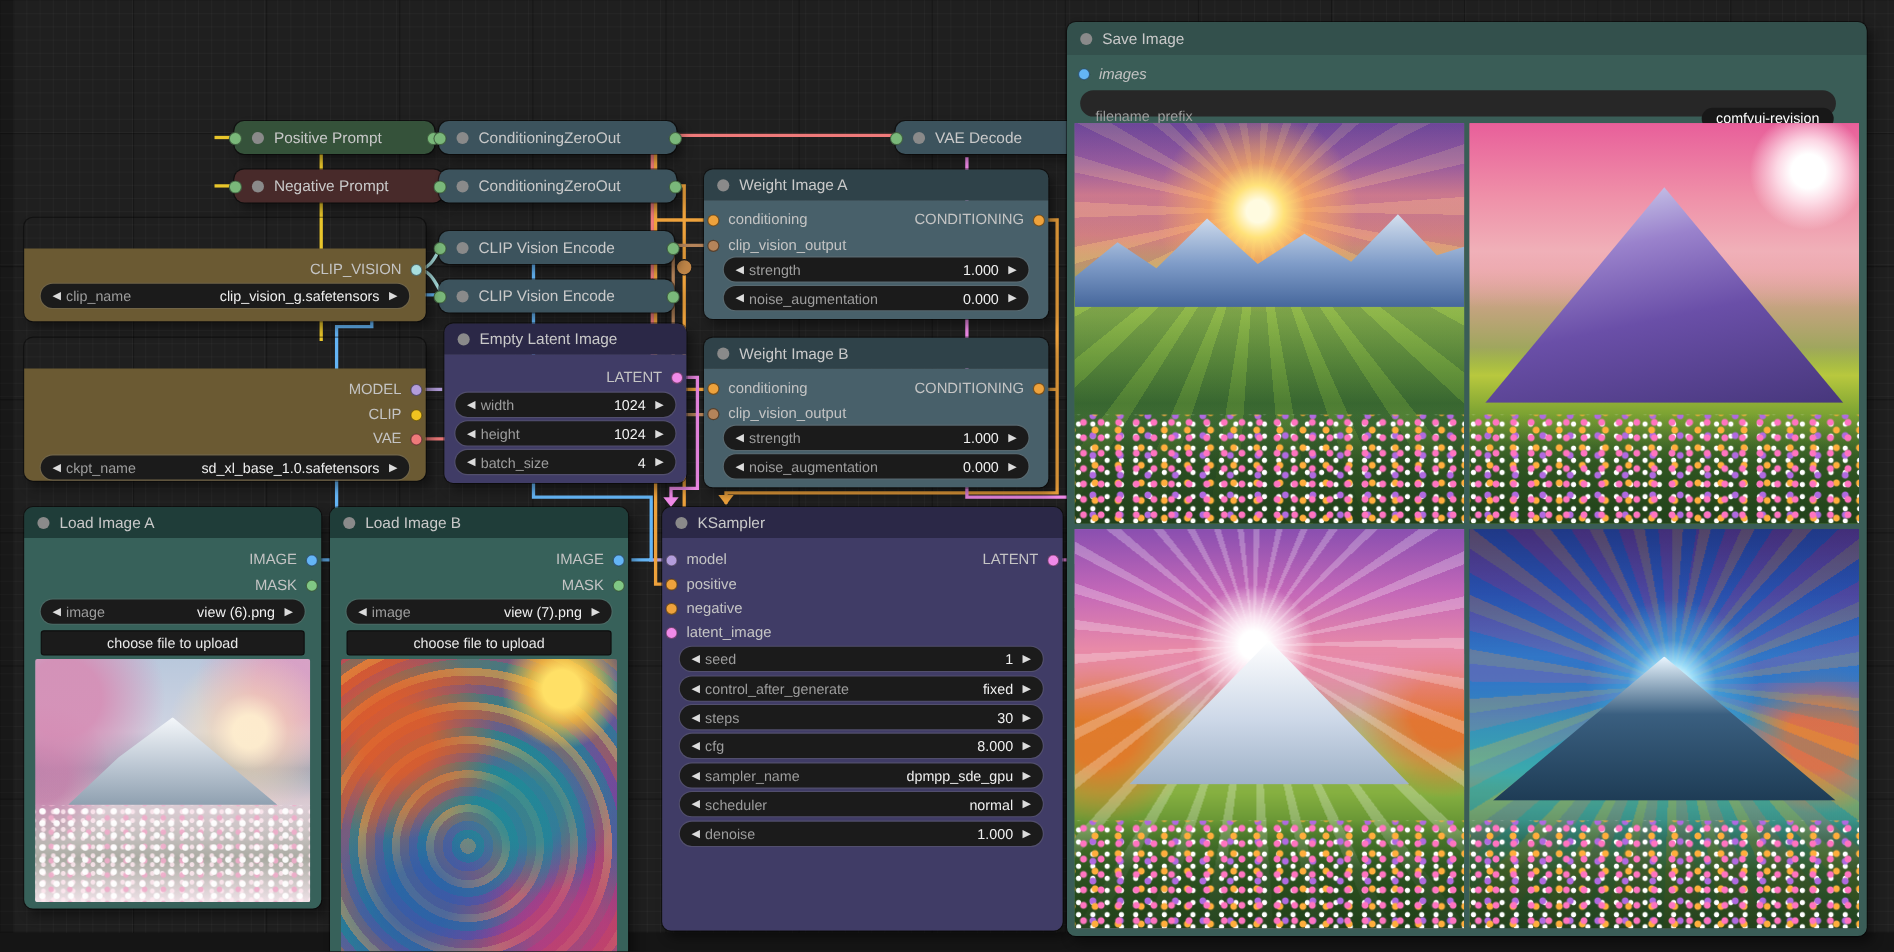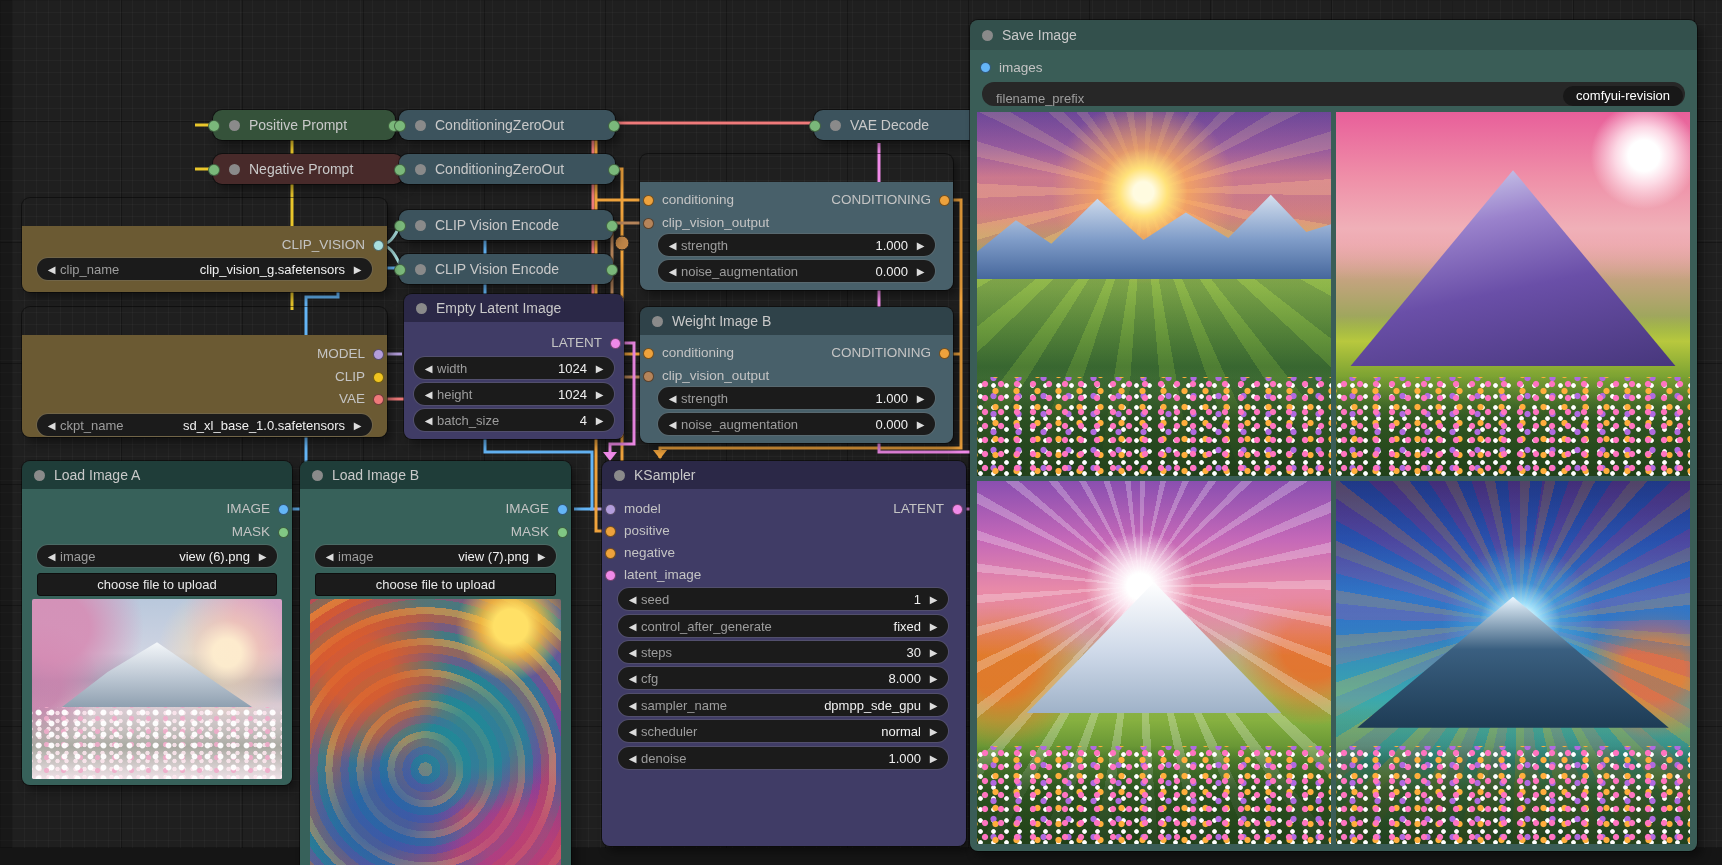--- a/index.html
+++ b/index.html
@@ -43,25 +43,25 @@
   
   .widget{position:absolute;left:15px;right:15px;height:22px;background:#1b1b1b;border-radius:11px;
     display:flex;align-items:center;padding:0 7px;box-sizing:border-box;z-index:3;
     box-shadow:0 0 0 1px rgba(130,130,130,.28);}
   .warrow{color:#dcdcdc;font-size:10px;width:15px;text-align:center;flex:0 0 auto;}
   .wlabel{color:#9d9d9d;font-size:13px;margin-left:1px;flex:0 0 auto;white-space:nowrap;}
   .wvalue{color:#f0f0f0;font-size:13px;flex:1;text-align:right;margin-right:5px;white-space:nowrap;}
   .upload-btn{position:absolute;left:15px;right:15px;height:21px;background:#1b1b1b;border:1px solid #0e0e0e;
     color:#e9e9e9;font-size:13px;display:flex;align-items:center;justify-content:center;border-radius:3px;z-index:3;}
   
-  .fn-widget{position:absolute;left:12px;right:12px;top:62px;height:24px;background:#272727;border-radius:12px;
-    display:flex;align-items:flex-end;padding:0 2px 0 14px;box-sizing:border-box;z-index:3;}
+  .fn-widget{position:absolute;left:12px;right:28px;top:62px;height:24px;background:#272727;border-radius:12px;
+    display:flex;align-items:flex-start;padding:16px 2px 0 14px;box-sizing:border-box;z-index:3;}
   .fn-label{color:#9d9d9d;font-size:13px;flex:1;}
   .fn-value{background:#181818;color:#fff;font-size:13px;height:20px;line-height:20px;padding:0 13px;border-radius:10px;}
-  .in-row{position:absolute;left:10px;top:40px;display:flex;align-items:center;gap:8px;z-index:3;}
+  .in-row{position:absolute;left:10px;top:40px;display:flex;align-items:center;gap:8px;z-index:3;font-style:italic;}
   .in-row .plabel2{font-size:13.5px;color:#c4c4c4;}
   .in-row .idot{width:11px;height:11px;border-radius:50%;border:1px solid rgba(0,0,0,.5);box-sizing:border-box;}
   
   .preview{position:absolute;overflow:hidden;border-radius:2px;z-index:3;}
   .grid4{position:absolute;left:7px;right:7px;top:92px;bottom:7px;display:grid;
     grid-template-columns:1fr 1fr;grid-template-rows:1fr 1fr;gap:5px;z-index:3;}
   .cell{position:relative;overflow:hidden;}
   
   .pv-a{background:
     radial-gradient(circle at 78% 30%, rgba(255,238,205,.95) 0 6%, rgba(255,222,175,.5) 14%, rgba(255,222,175,0) 30%),
@@ -286,20 +286,24 @@
     </div>
     <div class="widget" style="top:115px;left:10px;right:10px">
       <span class="warrow">◀</span>
       <span class="wlabel">batch_size</span>
       <span class="wvalue">4</span>
       <span class="warrow">▶</span>
     </div>
   </div>
 
   <div class="node slate" style="left:640px;top:154px;width:313px;height:136px;">
+    <div class="header">
+      <span class="status-dot"></span>
+      <span class="title">Weight Image A</span>
+    </div>
     <div class="nbody"></div>
     <span class="pdot in d-cond" style="top:41px"></span>
     <span class="plabel in" style="top:38px">conditioning</span>
     <span class="plabel out" style="top:38px">CONDITIONING</span>
     <span class="pdot out d-cond" style="top:41px"></span>
     <span class="pdot in d-cvo" style="top:64px"></span>
     <span class="plabel in" style="top:61px">clip_vision_output</span>
     <div class="widget" style="top:80px;left:18px;right:18px">
       <span class="warrow">◀</span>
       <span class="wlabel">strength</span>
@@ -333,21 +337,21 @@
       <span class="warrow">▶</span>
     </div>
     <div class="widget" style="top:106px;left:18px;right:18px">
       <span class="warrow">◀</span>
       <span class="wlabel">noise_augmentation</span>
       <span class="wvalue">0.000</span>
       <span class="warrow">▶</span>
     </div>
   </div>
 
-  <div class="node teal" style="left:22px;top:461px;width:270px;height:324px;">
+  <div class="node teal" style="left:22px;top:461px;width:270px;height:365px;">
     <div class="header">
       <span class="status-dot"></span>
       <span class="title">Load Image A</span>
     </div>
     <div class="nbody"></div>
     <span class="plabel out" style="top:40px">IMAGE</span>
     <span class="pdot out d-image" style="top:43px"></span>
     <span class="plabel out" style="top:63px">MASK</span>
     <span class="pdot out d-mask" style="top:66px"></span>
     <div class="widget" style="top:84px">

